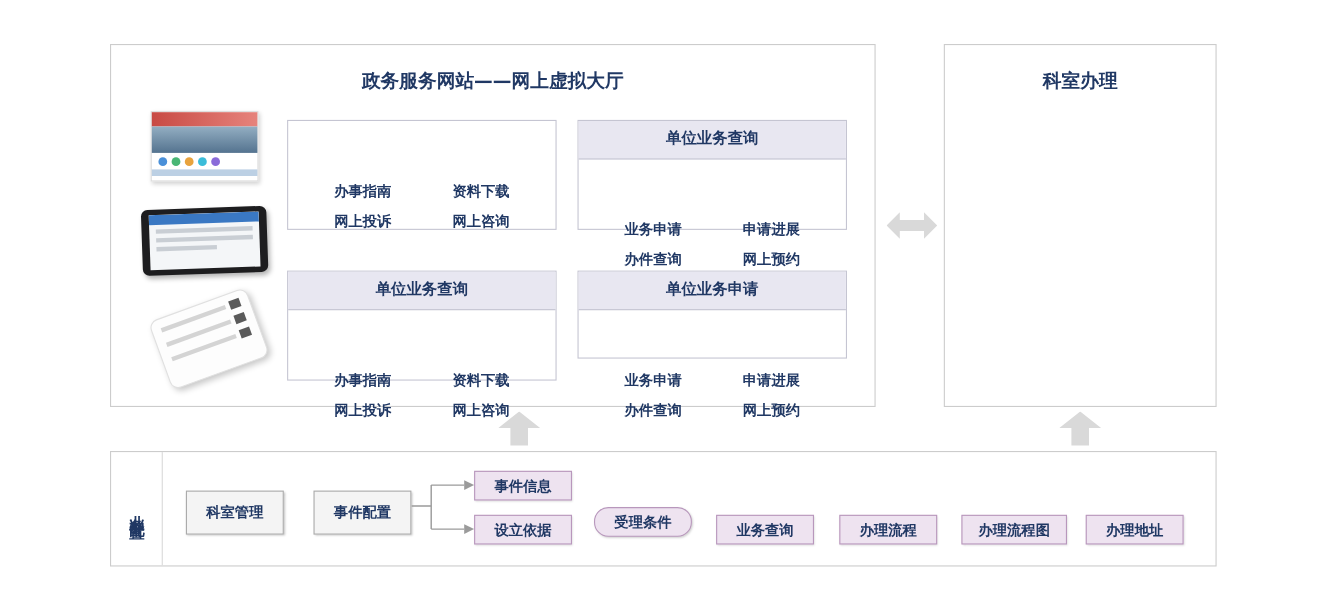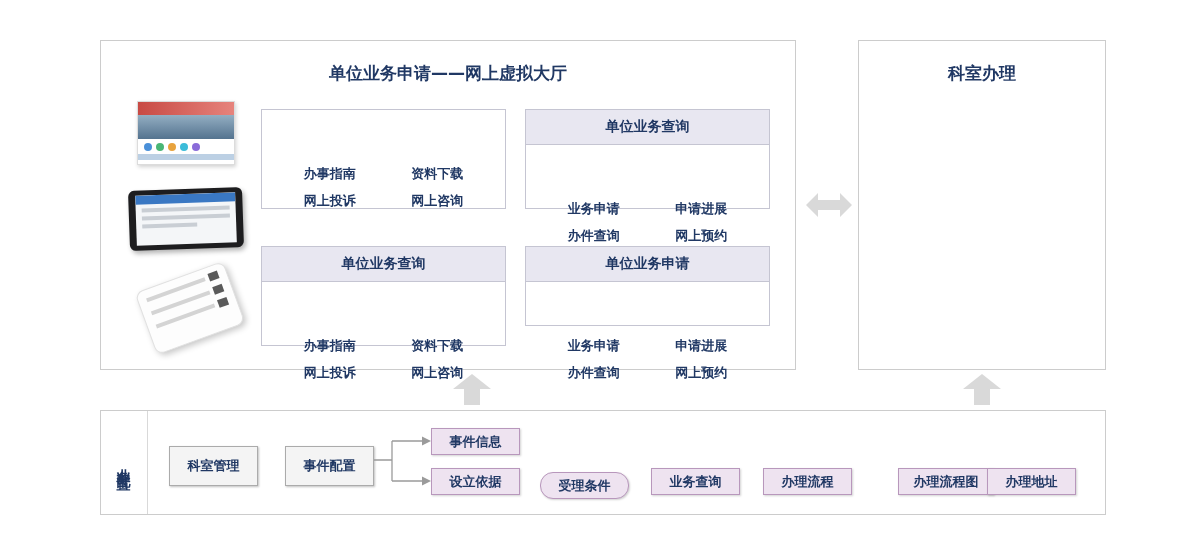--- a/index.html
+++ b/index.html
@@ -98,36 +98,36 @@
   .dept-manage{left:68px;}
   .event-config{left:184px;}
   .pink-btn{
     background:var(--pink-button-bg,#eee3f0);
     border:1px solid var(--pink-button-border,#b897bc);
     box-shadow:1px 1px 2px rgba(0,0,0,.18);
     width:89px;height:27px;
   }
   .b-event-info{left:330px;top:17px;}
   .b-setup{left:330px;top:57px;}
-  .r1{left:439px;top:61px;border-radius:13px;}
+  .r1{left:439px;top:50px;border-radius:13px;}
   .r2{left:550px;top:57px;}
   .r3{left:662px;top:57px;}
-  .r4{left:773px;top:57px;width:96px;margin-left:24px;}
+  .r4{left:773px;top:57px;width:96px;}
   .r5{left:886px;top:57px;}
   .connector{position:absolute;left:273px;top:20px;}
   .connector path{stroke:var(--connector-line,#9b9b9b);stroke-width:1.3;fill:none;}
   .connector polygon{fill:var(--connector-line,#9b9b9b);}
 </style>
 </head>
 <body>
 
 <div class="canvas">
 
   <section class="panel main-panel">
-    <h1 class="panel-title">单位业务申请——网上虚拟大厅</h1>
+    <h1 class="panel-title">政务服务网站——网上虚拟大厅</h1>
 
     <div class="thumb thumb-web">
       <div class="web-top"></div>
       <div class="web-hero"></div>
       <div class="web-icons">
         <span></span>
           <span></span>
           <span></span>
           <span></span>
           <span></span>

